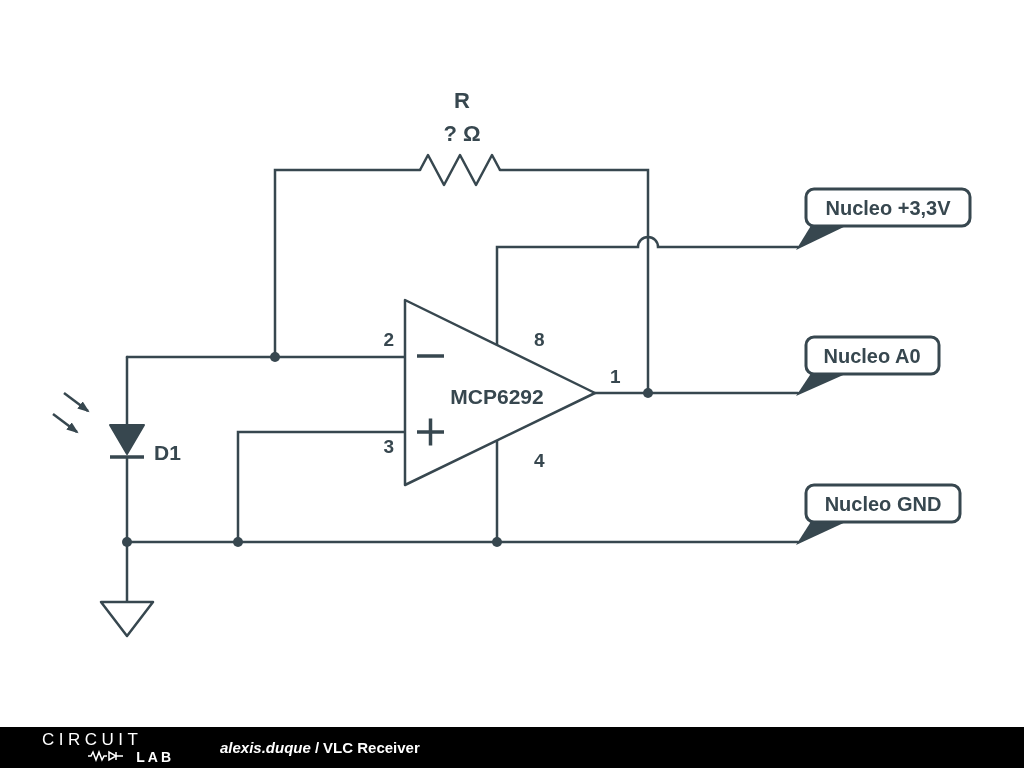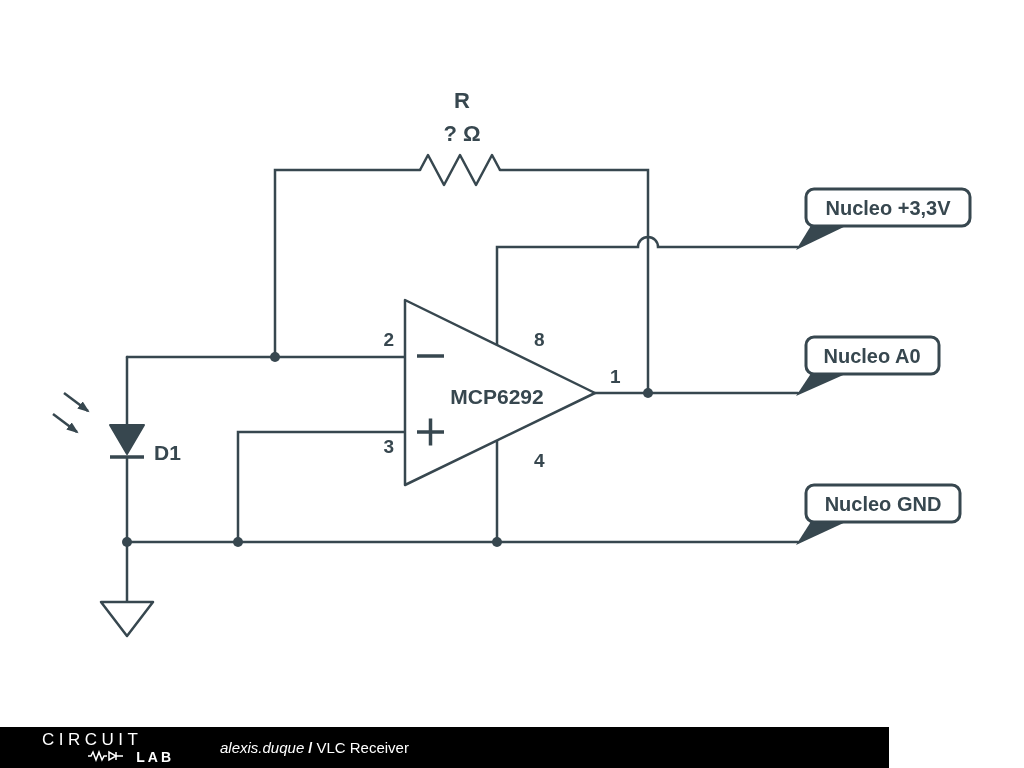--- a/index.html
+++ b/index.html
@@ -19,38 +19,38 @@
     font-weight:bold;
   }
   text.lbl  { font-size:21px; }
   text.rlbl { font-size:22px; }
   text.pin  { font-size:19px; }
   text.flag-label { font-size:20px; }
 
   
   .footer {
     position:absolute; left:0; bottom:0;
-    width:889px; height:41px;
+    width:1024px; height:41px;
     background:#000000; color:#ffffff;
     display:flex; align-items:center;
   }
   .logo { margin-left:42px; width:132px; }
   .logo-top {
     font-size:17px; letter-spacing:4.5px; line-height:1;
     font-weight:normal; color:#ffffff;
   }
   .logo-bottom {
     display:flex; justify-content:flex-end; align-items:flex-start;
     gap:12px; margin-top:2px;
   }
   .logo-lab { font-size:14px; font-weight:bold; letter-spacing:3px; line-height:1; }
   .footer-text { margin-left:46px; font-size:15px; line-height:1.3; }
-  .author { font-style:italic; font-weight:normal; }
+  .author { font-style:italic; font-weight:bold; }
   .sep { font-weight:bold; margin:0 4px; }
-  .title { font-weight:normal; }
+  .title { font-weight:bold; }
   .url { font-weight:bold; }
 </style>
 </head>
 <body>
 
 <div class="stage">
 
   <svg class="schematic" width="1024" height="768" viewBox="0 0 1024 768">
 
     <defs>

